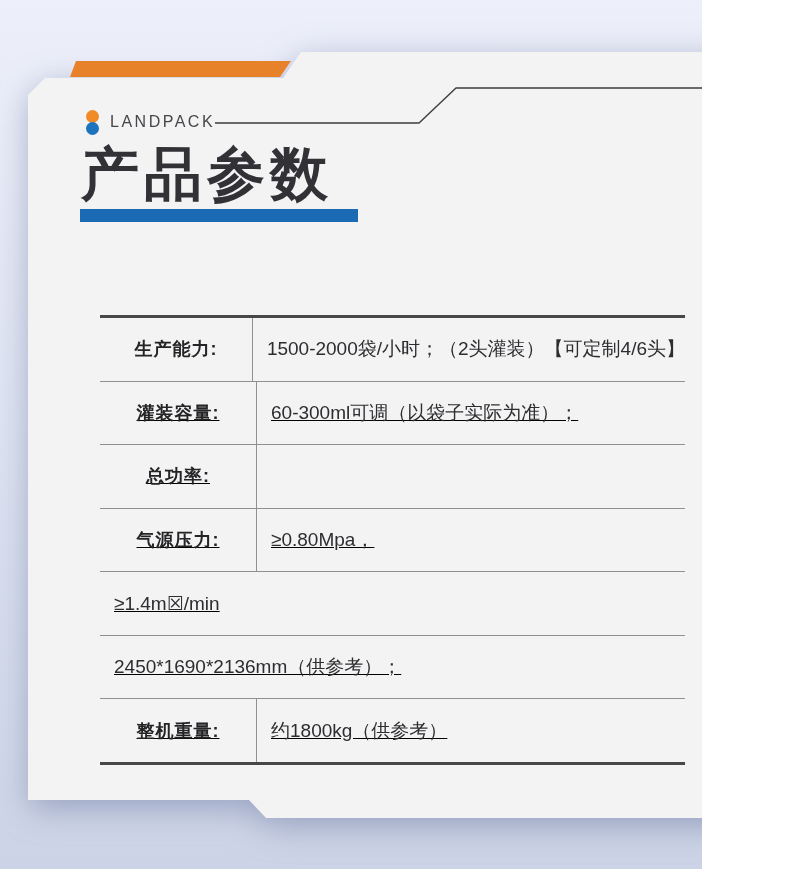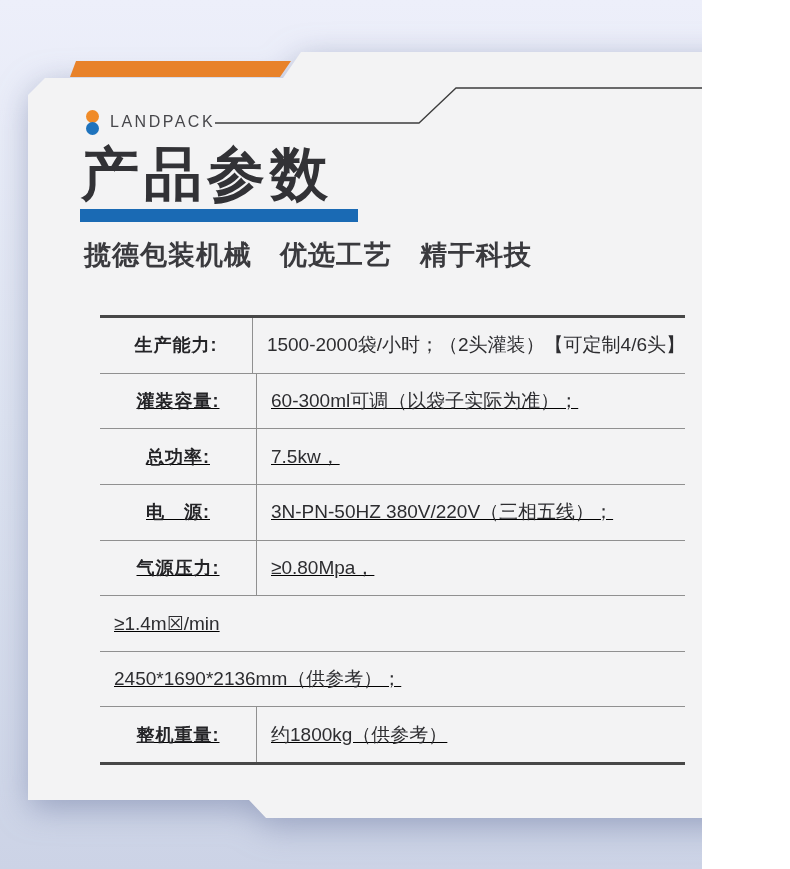--- a/index.html
+++ b/index.html
@@ -81,38 +81,32 @@
   <span class="logo-dot blue"></span>
   <div class="brand-name">LANDPACK</div>
 
   <svg class="decor-line" width="505" height="45" viewBox="0 0 505 45">
     <polyline points="5,39 209,39 246,4 494,4" fill="none" stroke="#3d3d3d" stroke-width="1.3"></polyline>
     <circle cx="495" cy="4" r="2.7" fill="#3d3d3d"></circle>
   </svg>
 
   <div class="title-underline"></div>
   <div class="page-title">产品参数</div>
-  <div class="page-subtitle">揽德包装机械　优选工艺　精于科技</div>
 
   <div class="spec-table">
       <div class="spec-row">
         <div class="spec-label">生产能力:</div>
         <div class="spec-value">1500-2000袋/小时；（2头灌装）【可定制4/6头】</div>
       </div>
       <div class="spec-row">
         <div class="spec-label">灌装容量:</div>
         <div class="spec-value">60-300ml可调（以袋子实际为准）；</div>
       </div>
       <div class="spec-row">
         <div class="spec-label">总功率:</div>
-        <div class="spec-value">7.5kw，</div>
-      </div>
-      <div class="spec-row">
-        <div class="spec-label">电　源:</div>
-        <div class="spec-value">3N-PN-50HZ 380V/220V（三相五线）；</div>
       </div>
       <div class="spec-row">
         <div class="spec-label">气源压力:</div>
         <div class="spec-value">≥0.80Mpa，</div>
       </div>
       <div class="spec-row">
         <div class="spec-value">≥1.4m☒/min</div>
       </div>
       <div class="spec-row">
         <div class="spec-value">2450*1690*2136mm（供参考）；</div>

